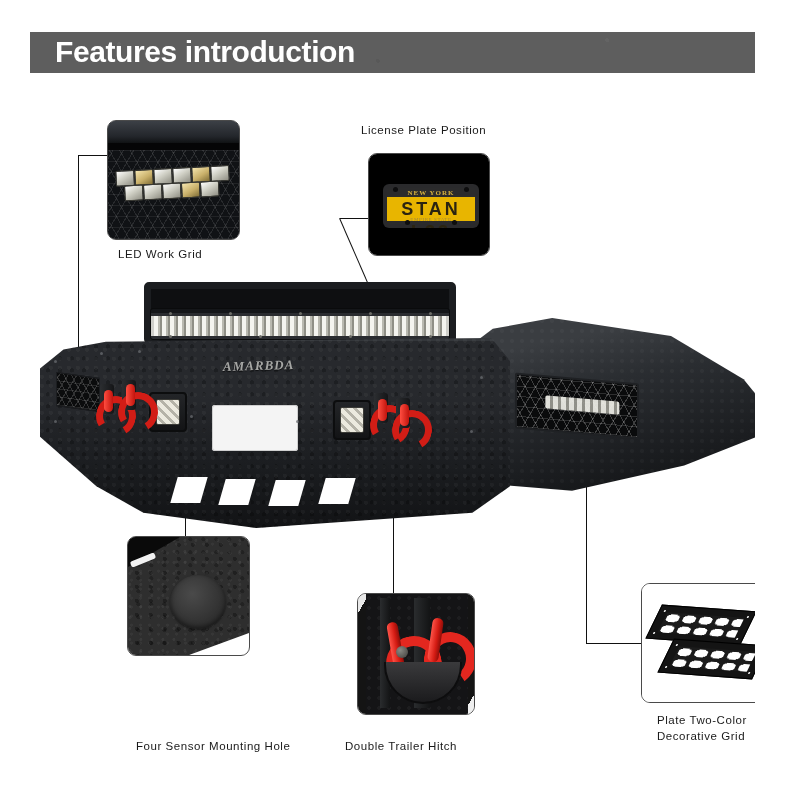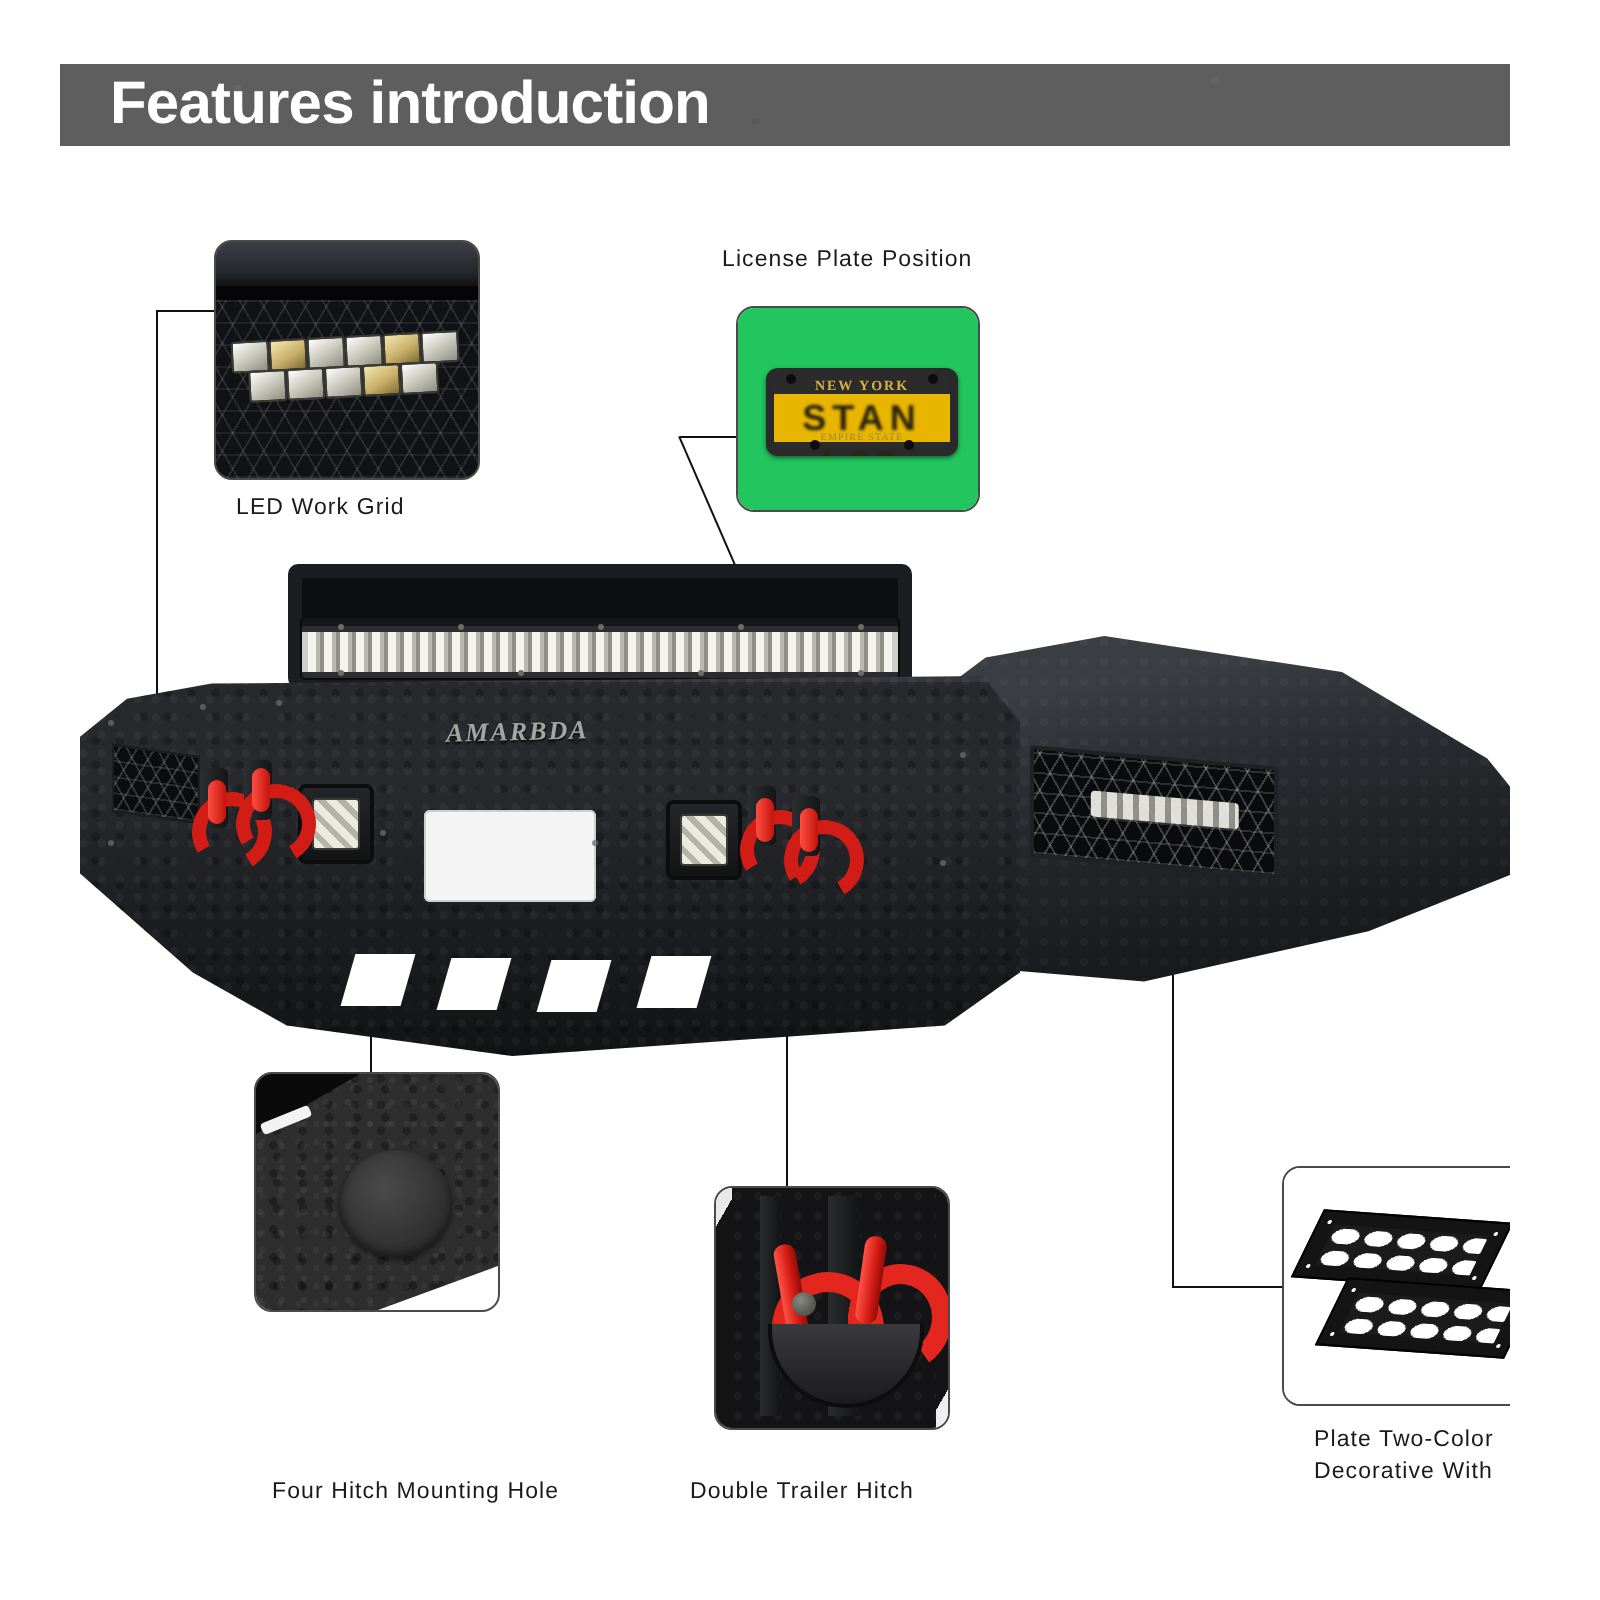--- a/index.html
+++ b/index.html
@@ -117,21 +117,21 @@
     position:absolute; top:0; width:17px; height:14px;
     background:linear-gradient(150deg,#ffffff,#cfcfc4 45%,#8e8d82);
     border:1px solid #3a3a34;
     border-radius:2px;
   }
   .led-chip.warm { background:linear-gradient(150deg,#f6e7b0,#c9b06a 55%,#7d6b35); }
   .led-chip.r2 { top:15px; }
 
   
   .photo-plate {
-    position:absolute; inset:0; background:#22c55e;
+    position:absolute; inset:0; background:#000000;
   }
   .plate {
     position:absolute; left:14px; top:30px; width:96px; height:44px;
     background:#2a2a2c;
     border-radius:6px;
     box-shadow: 0 1px 2px rgba(0,0,0,.5);
     overflow:hidden;
   }
   .plate-face {
     position:absolute; left:4px; top:4px; right:4px; bottom:4px;
@@ -519,21 +519,21 @@
   </div>
 
   <div class="callout-box" style="left:127px; top:536px; width:123px; height:120px;">
     <div class="photo-sensor">
       <div class="sensor-corner-tl"></div>
       <div class="sensor-white-1"></div>
       <div class="sensor-disc"></div>
       <div class="sensor-corner-br"></div>
     </div>
   </div>
-  <div class="callout-label" style="left:136px; top:739px;">Four Hitch Mounting Hole</div>
+  <div class="callout-label" style="left:136px; top:739px;">Four Sensor Mounting Hole</div>
 
   <div class="callout-box" style="left:357px; top:593px; width:118px; height:122px;">
     <div class="photo-hitch">
       <div class="hitch-dark"></div>
       <div class="hitch-plate-v" style="left:56px;"></div>
       <div class="hitch-plate-v" style="left:22px; width:10px;"></div>
       <div class="shackle" style="left:28px; top:42px; width:36px; height:36px; transform:rotate(-12deg);"></div>
       <div class="shackle-body" style="left:32px; top:28px; height:46px; transform:rotate(-10deg);"></div>
       <div class="shackle" style="left:66px; top:38px; width:32px; height:34px; transform:rotate(10deg);"></div>
       <div class="shackle-body" style="left:72px; top:24px; height:44px; transform:rotate(8deg);"></div>
@@ -555,15 +555,15 @@
       <div class="grid-panel" style="left:22px; top:58px; width:96px; height:32px; transform: skewX(-26deg) skewY(4deg);">
         <div class="holes"></div>
         <div class="grid-dot" style="left:4px; top:4px;"></div>
         <div class="grid-dot" style="right:4px; top:4px;"></div>
         <div class="grid-dot" style="left:4px; bottom:4px;"></div>
         <div class="grid-dot" style="right:4px; bottom:4px;"></div>
       </div>
     </div>
   </div>
   <div class="callout-label" style="left:657px; top:713px;">Plate Two-Color</div>
-  <div class="callout-label" style="left:657px; top:729px;">Decorative With</div>
+  <div class="callout-label" style="left:657px; top:729px;">Decorative Grid</div>
 
 </div>
 
 </body></html>

